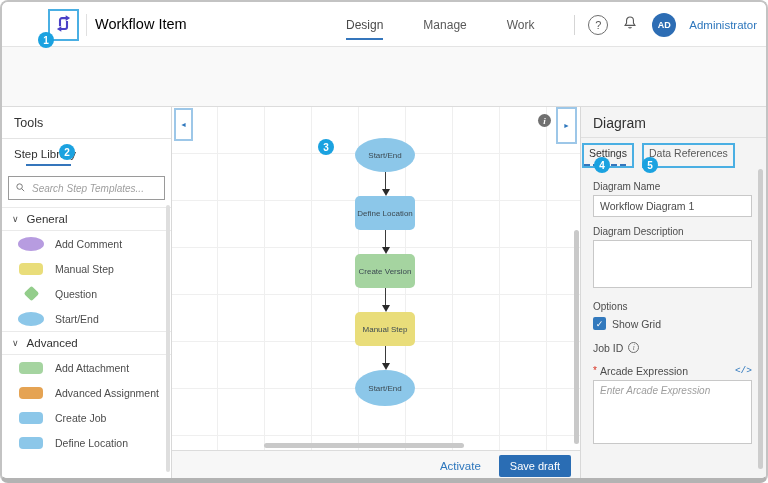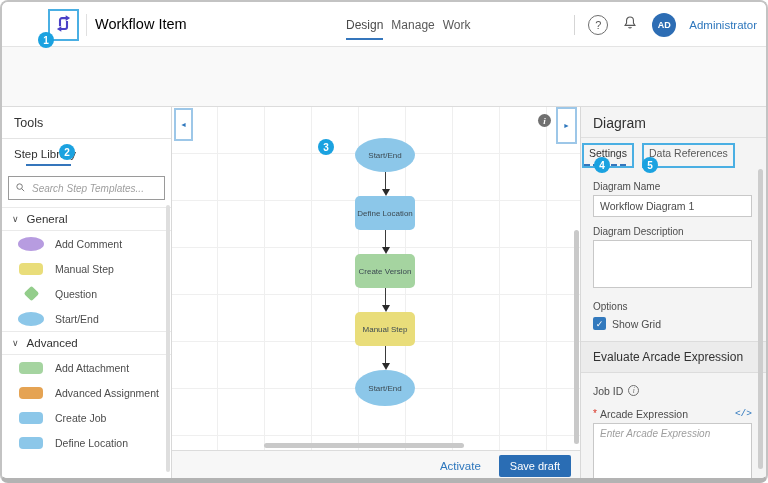--- a/index.html
+++ b/index.html
@@ -7,21 +7,21 @@
   .frame {
     position:relative; width:768px; height:483px; overflow:hidden;
     background:#fff; border:2px solid #c3c3c3; border-bottom:5px solid #b3b3b3; border-radius:8px;
   }
 
   
   .header { position:absolute; left:0; top:0; right:0; height:45px; background:#fff; border-bottom:1px solid #e4e4e4; }
   .logo-box { position:absolute; left:46px; top:7px; width:31px; height:32px; border:2px solid #4aafe3; background:#fff; display:flex; align-items:center; justify-content:center; }
   .hdr-sep { position:absolute; left:84px; top:12px; width:1px; height:22px; background:#e0e0e0; }
   .page-title { position:absolute; left:93px; top:14px; font-size:14.5px; color:#000000; }
-  .nav { position:absolute; left:344px; top:0; height:45px; display:flex; gap:8px; align-items:center; }
+  .nav { position:absolute; left:344px; top:0; height:45px; display:flex; gap:40px; align-items:center; }
   .nav-tab { position:relative; height:45px; display:flex; align-items:center; font-size:12px; color:#595959; cursor:pointer; }
   .nav-tab.active { color:#4a4a4a; }
   .nav-tab.active::after { content:""; position:absolute; left:0; right:0; bottom:7px; height:2.5px; background:#3576bc; }
   .hdr-right { position:absolute; right:9px; top:0; height:45px; display:flex; align-items:center; gap:13px; }
   .vline { width:1px; height:20px; background:#d5d5d5; }
   .help-circle { width:20px; height:20px; border:1.5px solid #6e6e6e; border-radius:50%; display:flex; align-items:center; justify-content:center; font-size:11px; color:#595959; cursor:pointer; }
   .avatar { width:24px; height:24px; border-radius:50%; background:#2d6db4; color:#fff; font-size:9px; font-weight:bold; display:flex; align-items:center; justify-content:center; cursor:pointer; }
   .user-name { font-size:11.5px; color:#2e77bd; cursor:pointer; }
 
   
@@ -296,21 +296,20 @@
       <div class="plabel">Diagram Name</div>
       <input class="pinput" type="text" value="Workflow Diagram 1" style="">
       <div class="plabel">Diagram Description</div>
       <textarea class="ptextarea desc-area" style=""></textarea>
       <div class="plabel">Options</div>
       <div class="checkbox-row">
         <div class="checkbox">✓</div>
         <span class="cb-label">Show Grid</span>
       </div>
     </div>
-    <div class="section-band">Evaluate Arcade Expression</div>
     <div class="pform">
       <div class="label-row" style="margin-top:8px;">
         <span class="inline-label">Job ID</span>
         <span class="info-dot">i</span>
       </div>
       <div class="label-row">
         <span class="req">*</span>
         <span class="inline-label">Arcade Expression</span>
         <span class="code-icon">&lt;/&gt;</span>
       </div>

